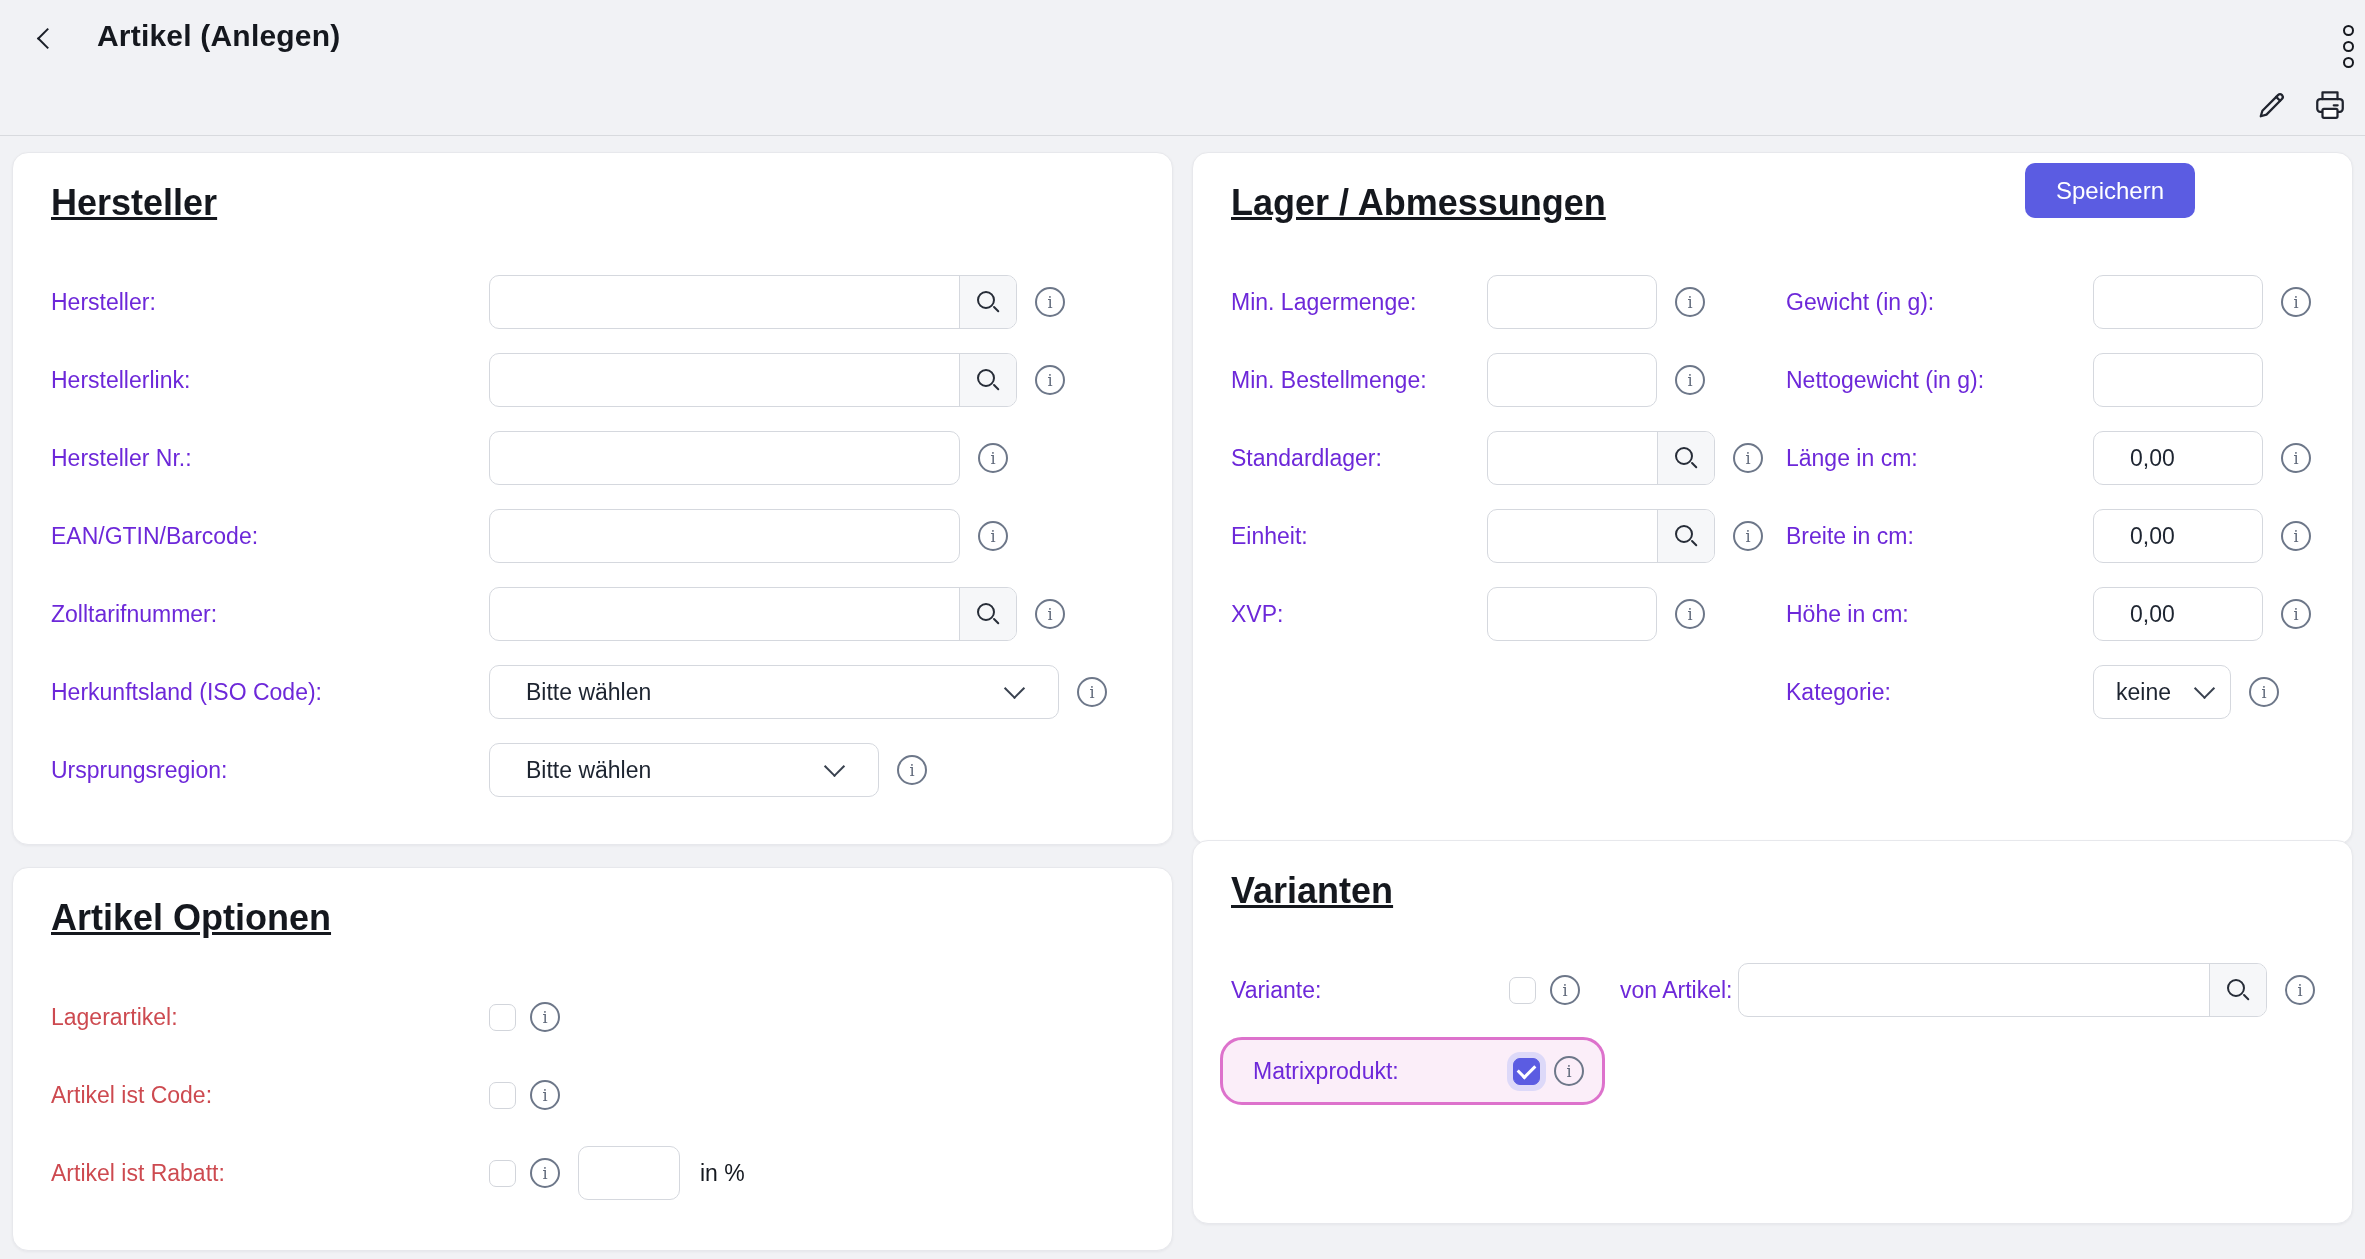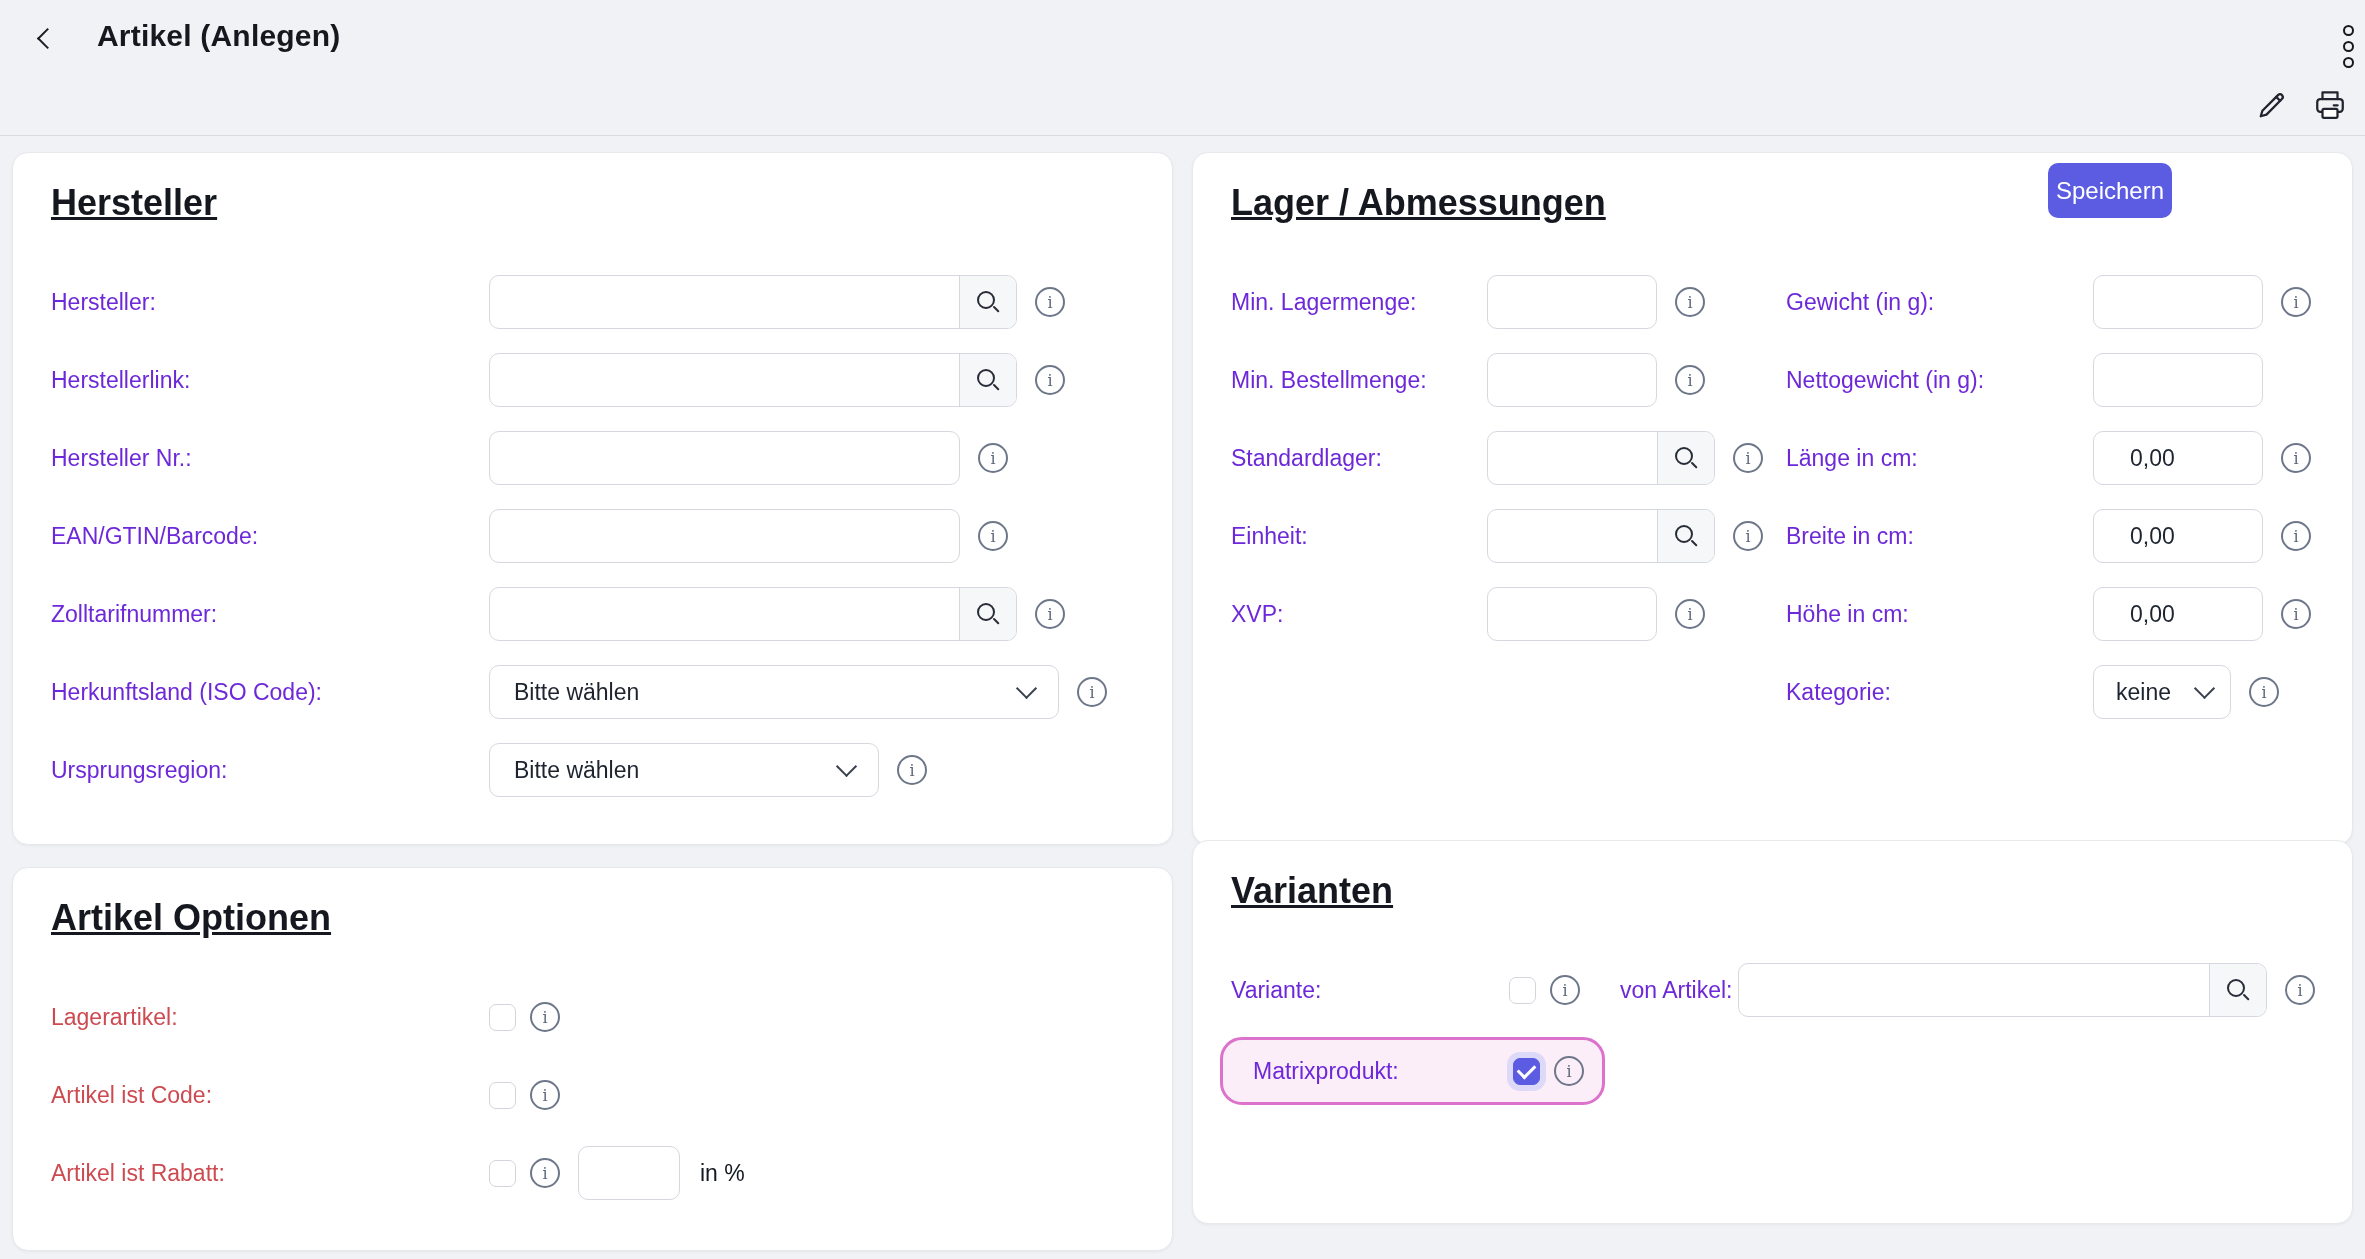--- a/index.html
+++ b/index.html
@@ -42,35 +42,35 @@
   .group{display:flex;height:54px;border:1.5px solid #d5d8de;border-radius:10px;background:#fff;box-sizing:border-box;overflow:hidden;flex:none;}
   .group input{flex:1;border:none;outline:none;font-family:inherit;font-size:23px;color:#1d2430;padding:0 20px;min-width:0;background:transparent;}
   .group.w-lg{width:528px;}
   .group.w-sm{width:228px;}
   .group.w-va{width:529px;}
   .append{width:56px;flex:none;border-left:1.5px solid #d5d8de;background:#f6f7f9;display:flex;align-items:center;justify-content:center;cursor:pointer;}
   .mag{width:24px;height:24px;position:relative;}
   .mag::before{content:"";position:absolute;left:1px;top:1px;width:14px;height:14px;border:2.2px solid #272d38;border-radius:50%;}
   .mag::after{content:"";position:absolute;width:8px;height:2.4px;background:#272d38;transform:rotate(45deg);right:0;bottom:4px;border-radius:2px;}
   .select{height:54px;border:1.5px solid #d5d8de;border-radius:10px;background:#fff;box-sizing:border-box;
-          display:flex;align-items:center;justify-content:space-between;padding:0 24px;font-size:23px;color:#1d2430;cursor:pointer;flex:none;}
+          display:flex;align-items:center;justify-content:space-between;padding:0 36px;font-size:23px;color:#1d2430;cursor:pointer;flex:none;}
   .select.w-cty{width:570px;}
   .select.w-reg{width:390px;}
   .select.w-kat{width:138px;padding:0 18px 0 22px;}
   .chev{width:13px;height:13px;border-right:2.2px solid #39414f;border-bottom:2.2px solid #39414f;transform:rotate(45deg);margin-top:-7px;flex:none;}
   .info{flex:none;width:26px;height:26px;border:2.5px solid #6d7789;border-radius:50%;margin-left:18px;
         display:flex;align-items:center;justify-content:center;
         font-family:"DejaVu Serif",serif;font-size:16px;color:#5d6678;cursor:pointer;}
   .cbx{width:27px;height:27px;border:1.5px solid #d2d5db;border-radius:7px;background:#fff;box-sizing:border-box;flex:none;cursor:pointer;}
   .cbx.checked{background:#5b5ce2;border-color:#5b5ce2;box-shadow:0 0 0 6px #ddd9f9;display:flex;align-items:center;justify-content:center;}
   .check{width:8px;height:14px;border-right:3px solid #fff;border-bottom:3px solid #fff;transform:rotate(45deg);margin-top:-4px;}
   .cbx-gap{margin-left:14px;}
   .suffix{font-size:23px;color:#14181f;margin-left:20px;}
   
-  .save-btn{position:absolute;left:855px;top:10px;width:124px;height:55px;background:#5b5ce2;color:#fff;border:none;border-radius:10px;
+  .save-btn{position:absolute;left:832px;top:10px;width:170px;height:55px;background:#5b5ce2;color:#fff;border:none;border-radius:10px;
             font-family:inherit;font-size:24px;cursor:pointer;}
   .matrix-box{margin:20px 0 0 -11px;width:385px;height:68px;box-sizing:border-box;border:3px solid #dd72cc;background:#fbeef9;border-radius:22px;
               display:flex;align-items:center;padding:0 0 0 30px;}
   .matrix-box .lbl{width:260px;}
   .va-label{margin-left:40px;width:118px;}
 </style>
 </head>
 <body>
 
 <div class="header">

